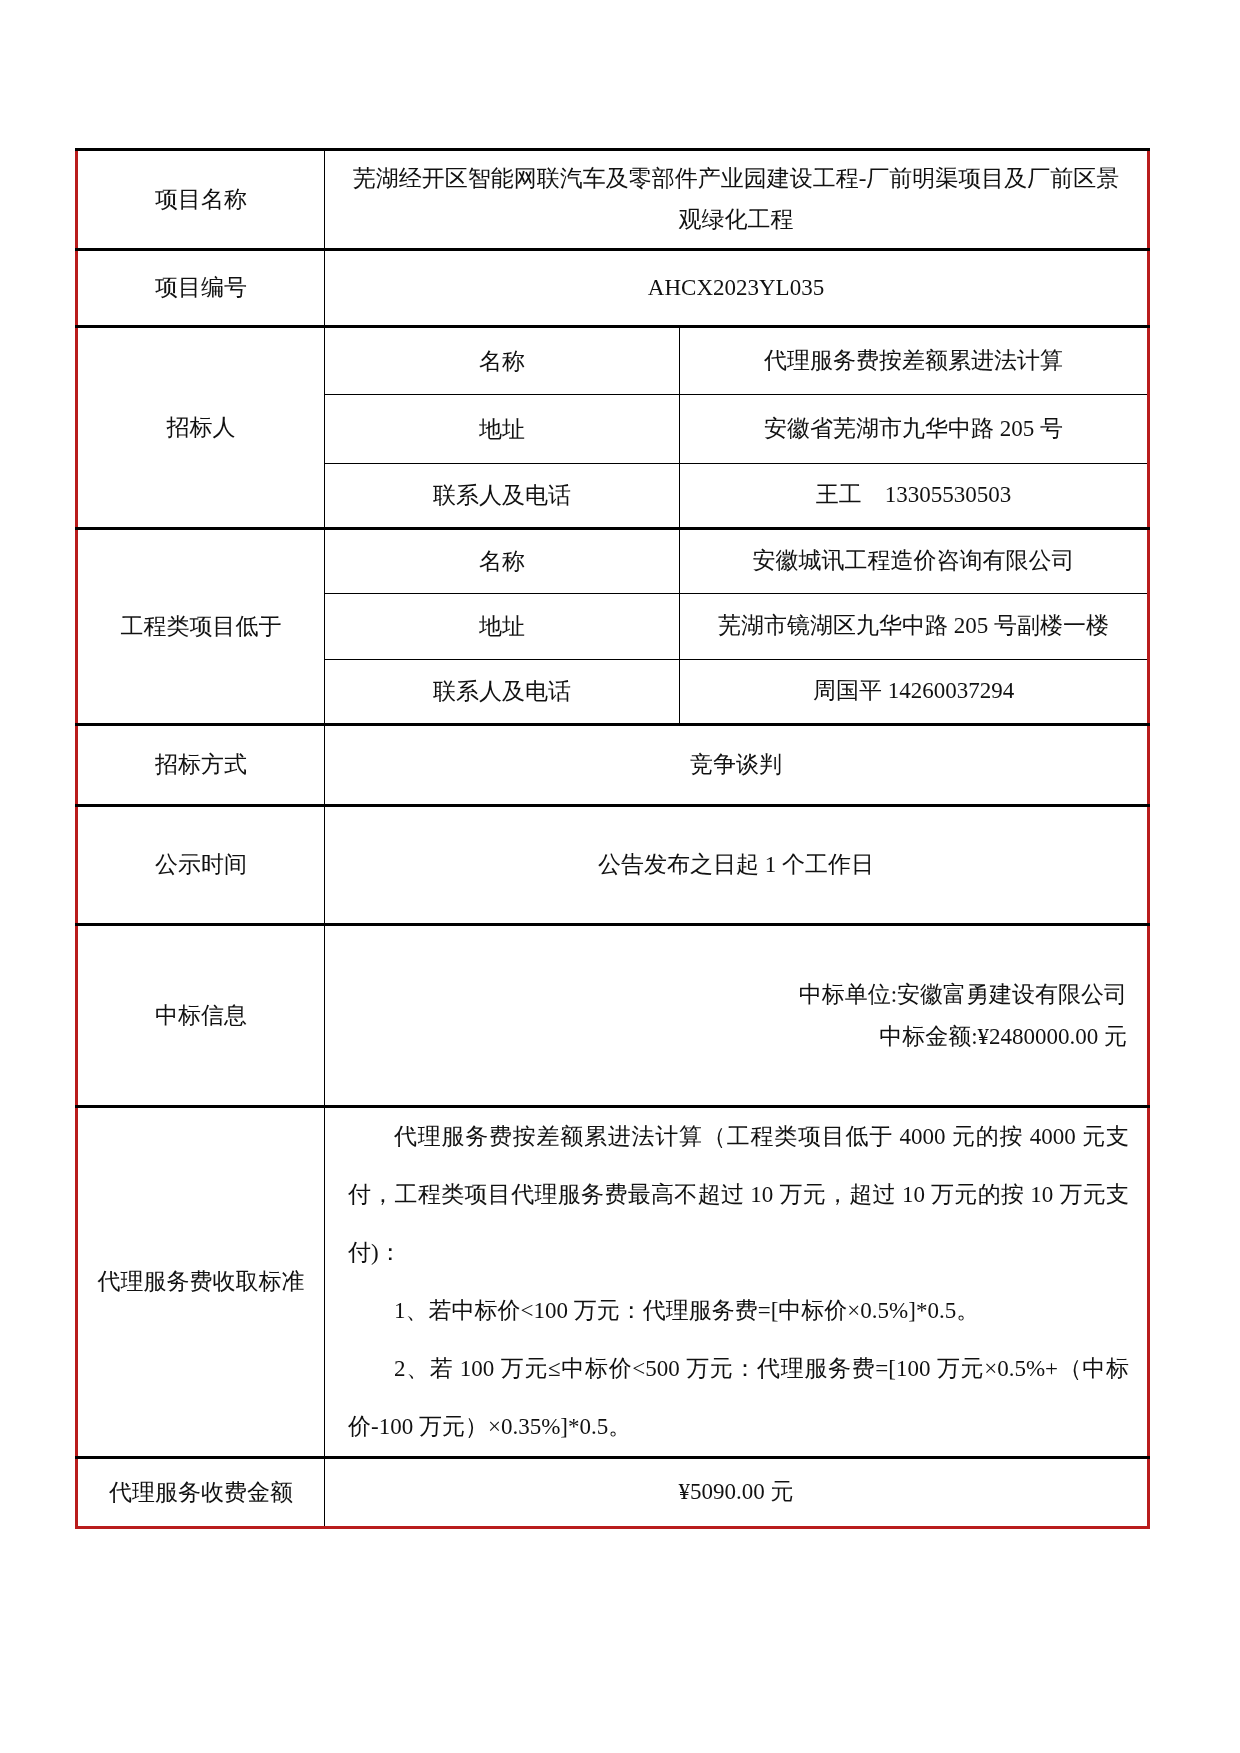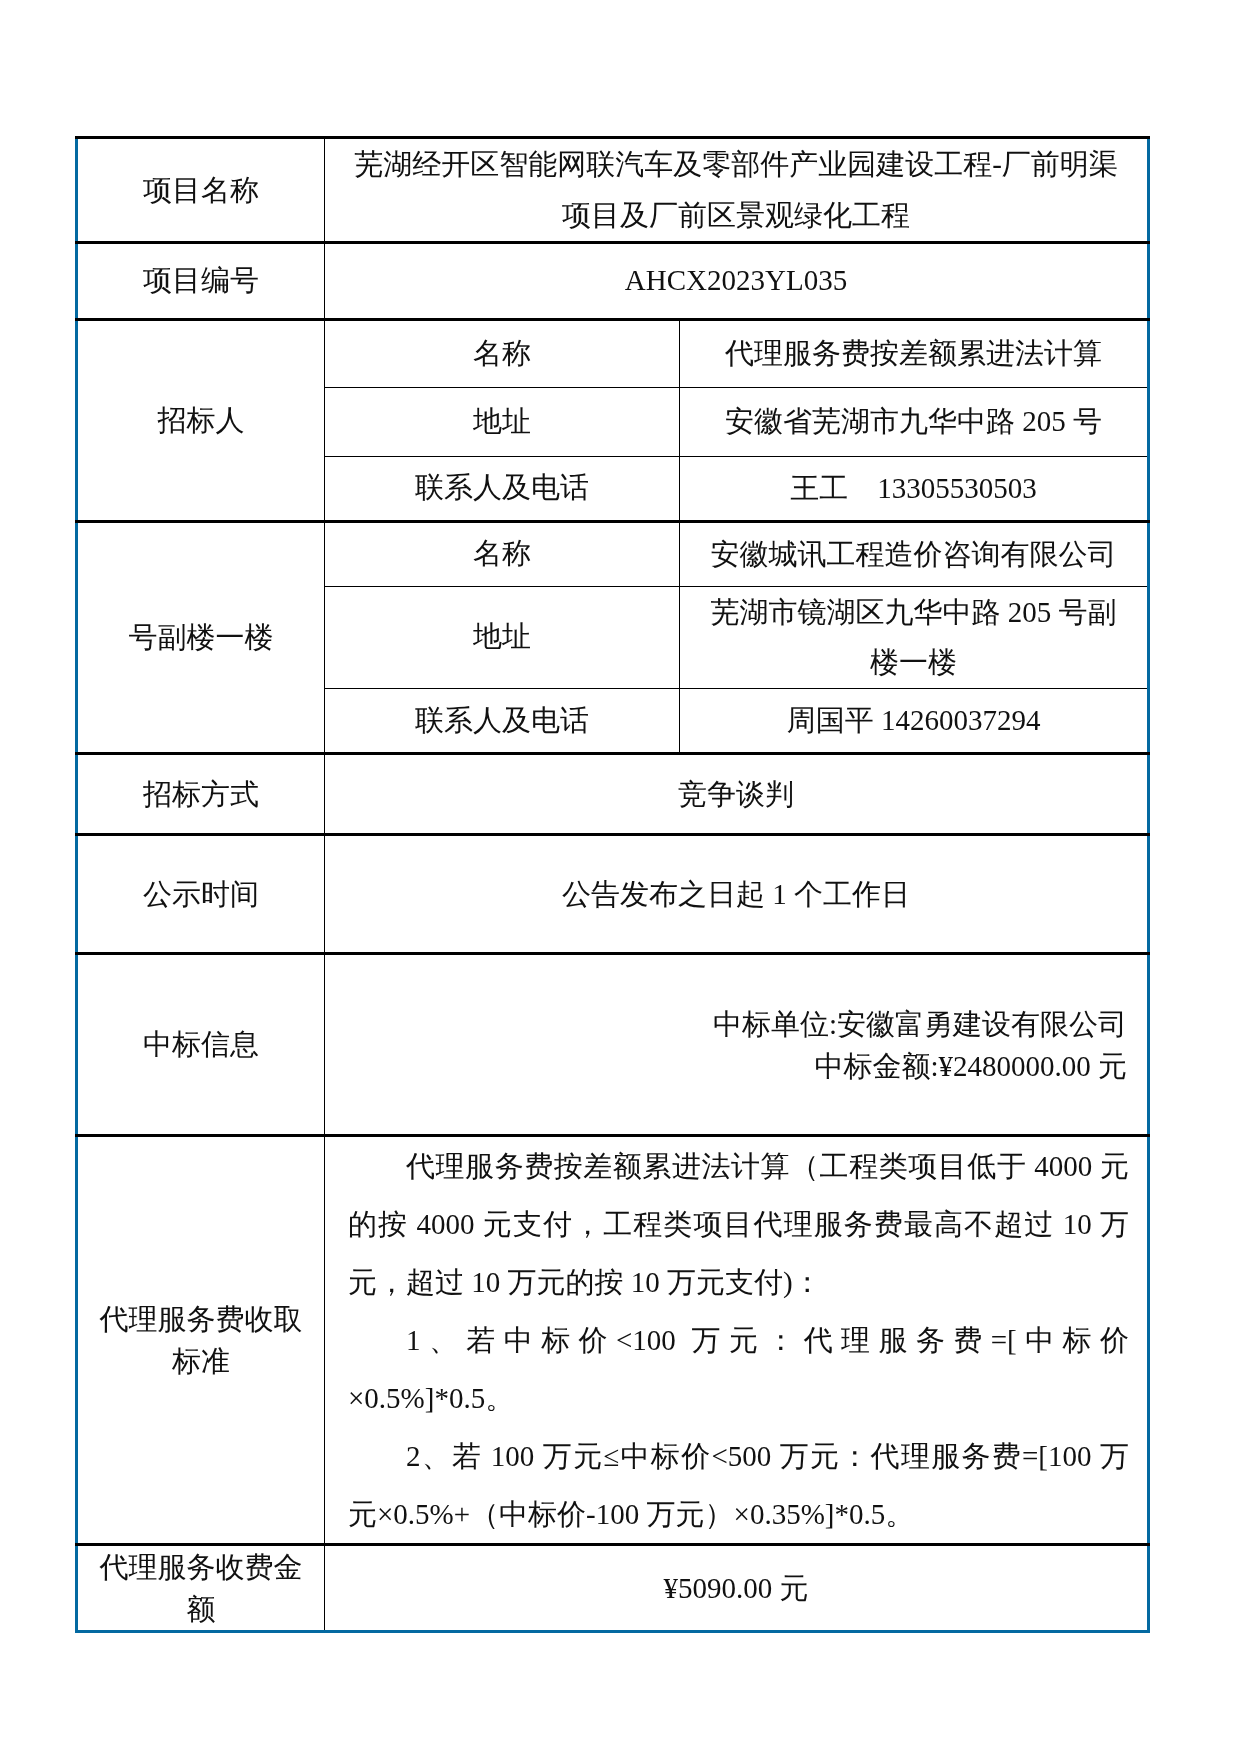--- a/index.html
+++ b/index.html
@@ -14,26 +14,26 @@
   .page {
     position: absolute;
     left: 0; top: 0;
     width: 1240px;
     height: 1753px;
     background: #ffffff;
   }
   table.doc-table {
     position: absolute;
     left: 75px;
-    top: 136px;
+    top: 148px;
     width: 1072px;
     border-collapse: collapse;
     table-layout: fixed;
-    border: 3px solid #0369a1;
-    font-size: 29px;
+    border: 3px solid #b91c1c;
+    font-size: 23px;
   }
   td {
     border: 1px solid #000;
     vertical-align: middle;
     text-align: center;
     overflow: hidden;
   }
   tr.g > td { border-top: 3px solid #000; }
   td.lbl {
     padding: 0 19px;
@@ -104,21 +104,21 @@
     <tr class="h-s2">
       <td class="sub">地址</td>
       <td class="val2">安徽省芜湖市九华中路 205 号</td>
     </tr>
     <tr class="h-s3">
       <td class="sub">联系人及电话</td>
       <td class="val2">王工　13305530503</td>
     </tr>
 
     <tr class="g h-a1">
-      <td class="lbl" rowspan="3">号副楼一楼</td>
+      <td class="lbl" rowspan="3">工程类项目低于</td>
       <td class="sub">名称</td>
       <td class="val2">安徽城讯工程造价咨询有限公司</td>
     </tr>
     <tr class="h-a2">
       <td class="sub">地址</td>
       <td class="val2">芜湖市镜湖区九华中路 205 号副楼一楼</td>
     </tr>
     <tr class="h-a3">
       <td class="sub">联系人及电话</td>
       <td class="val2">周国平 14260037294</td>

